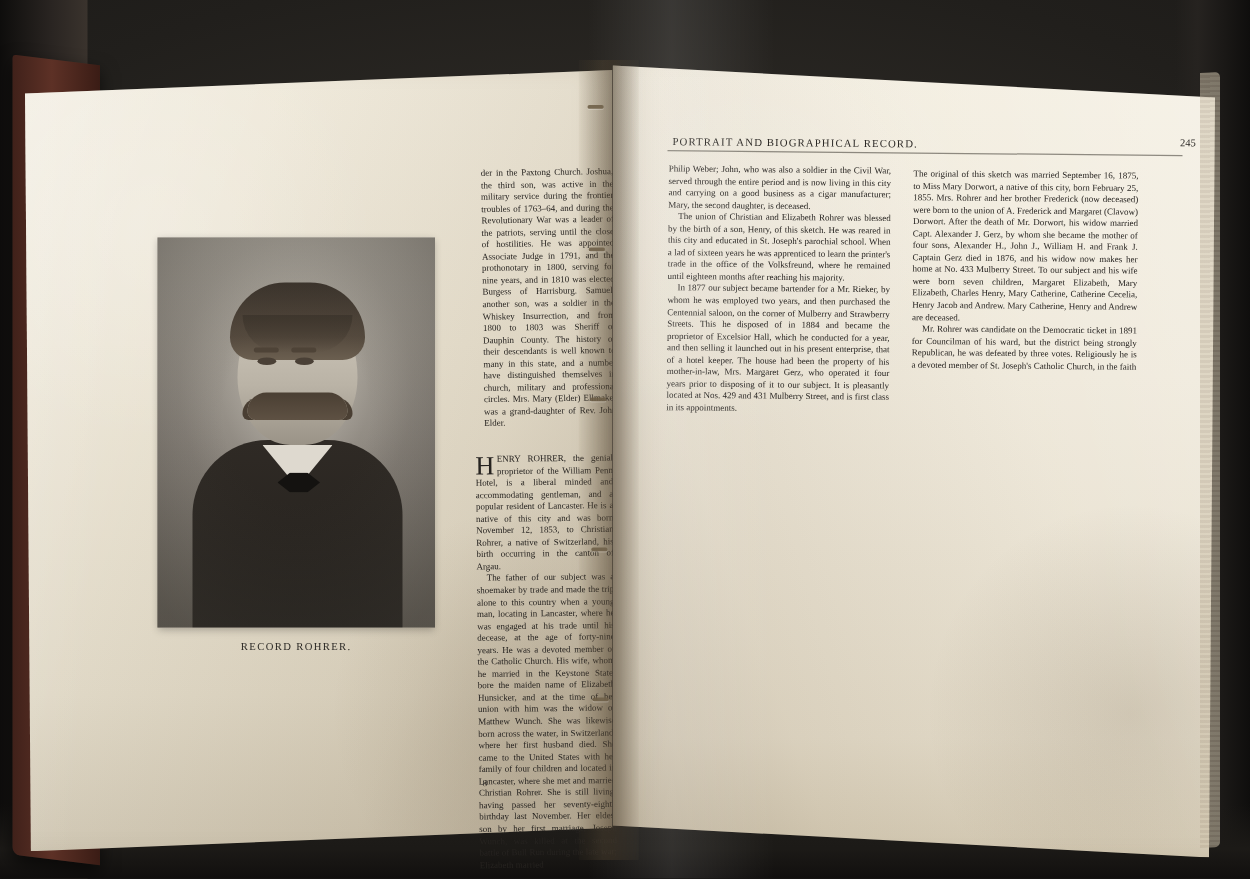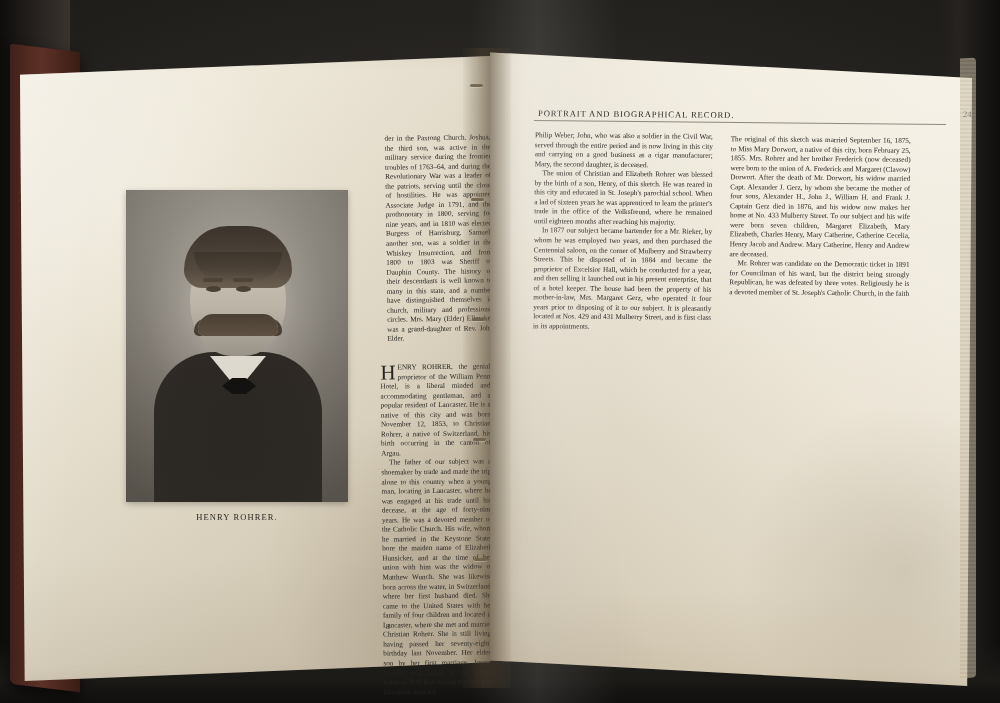--- a/index.html
+++ b/index.html
@@ -273,21 +273,21 @@
     top: 92px;
     width: 400px;
     font-size: 8.6px;
     letter-spacing: 0.9px;
     color: #2a2724;
     transform: rotate(0.55deg);
     font-family: "Liberation Serif", serif;
   }
   .page-num {
     position: absolute;
-    right: 8px;
+    right: 27px;
     top: 92px;
     font-size: 8.4px;
     color: #2a2724;
     transform: rotate(0.55deg);
   }
   .head-rule {
     position: absolute;
     left: 526px;
     top: 104px;
     width: 412px;
@@ -409,21 +409,21 @@
         <div class="p-brow l"></div>
         <div class="p-brow r"></div>
         <div class="p-eye l"></div>
         <div class="p-eye r"></div>
         <div class="p-mous"></div>
         <div class="p-collar"></div>
         <div class="p-tie"></div>
         <div class="p-vignette"></div>
       </div>
     </div>
-    <div class="portrait-caption">HENRY ROHRER.</div>
+    <div class="portrait-caption">RECORD ROHRER.</div>
 
     <div class="col left-col-a">
       <p class="noind">der in the Paxtong Church. Joshua, the third son, was active in the military service during the frontier troubles of 1763–64, and during the Revolutionary War was a leader of the patriots, serving until the close of hostilities. He was appointed Associate Judge in 1791, and the prothonotary in 1800, serving for nine years, and in 1810 was elected Burgess of Harrisburg. Samuel, another son, was a soldier in the Whiskey Insurrection, and from 1800 to 1803 was Sheriff of Dauphin County. The history of their descendants is well known to many in this state, and a number have distinguished themselves in church, military and professional circles. Mrs. Mary (Elder) Ellmaker was a grand-daughter of Rev. John Elder.</p>
     </div>
 
     <div class="ornament" style="left:547px; top:298px;">
       <div class="orn-line"></div>
       <div class="orn-cap l"></div>
       <div class="orn-dot"></div>
       <div class="orn-cap r"></div>

